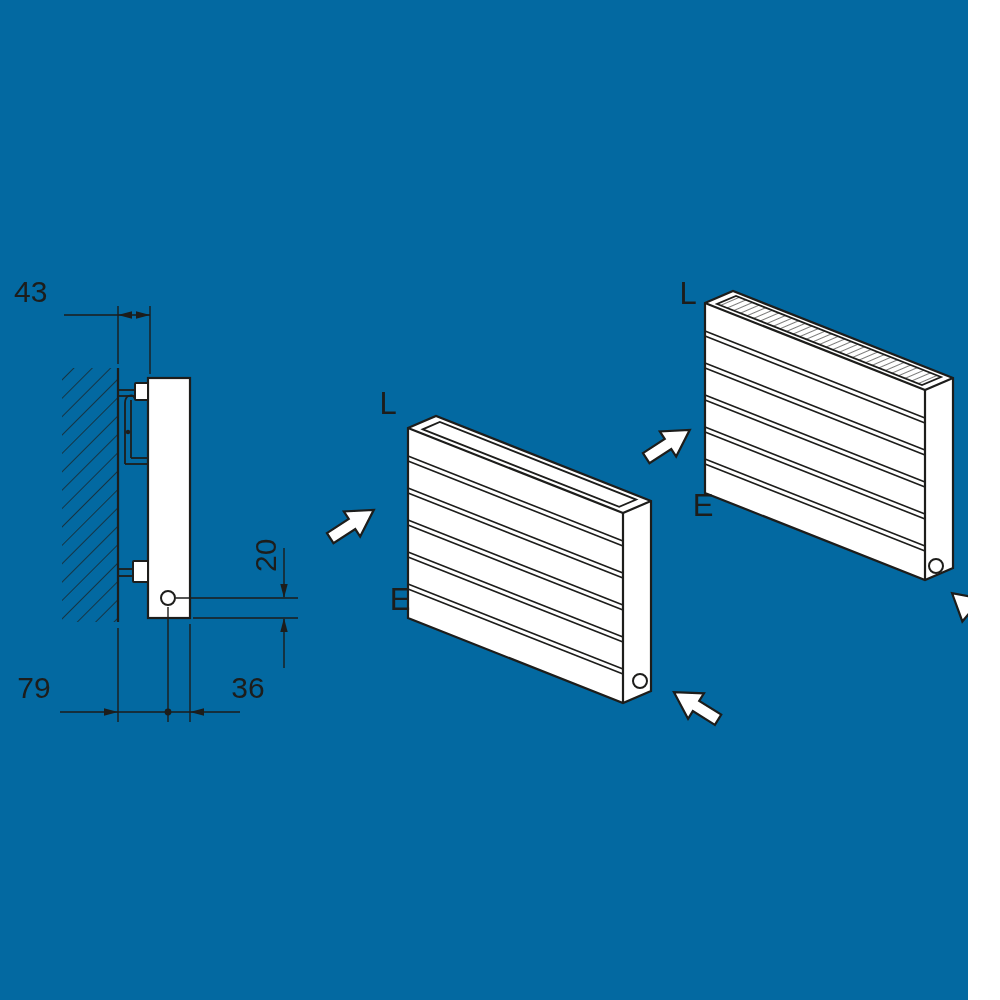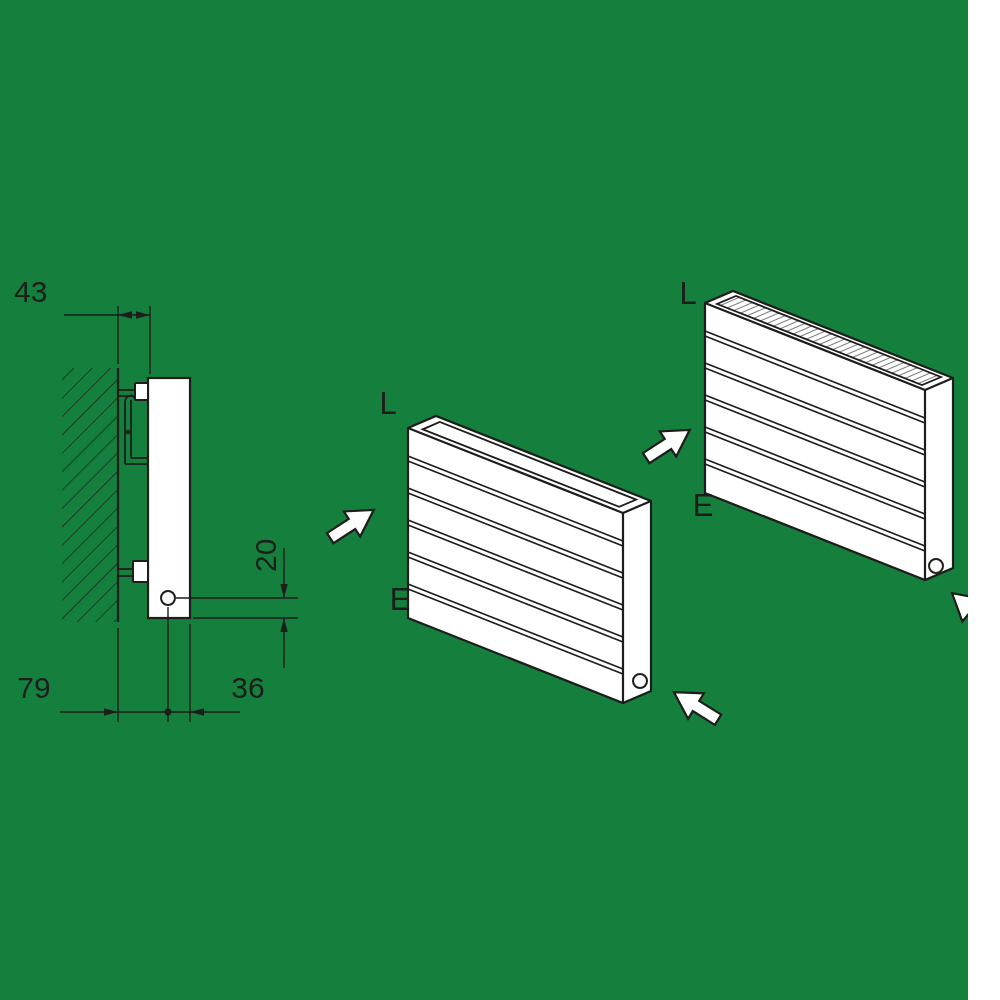--- a/index.html
+++ b/index.html
@@ -5,21 +5,21 @@
   html, body {
     margin: 0;
     padding: 0;
     background: #ffffff;
     font-family: "Liberation Sans", sans-serif;
   }
   .canvas {
     position: relative;
     width: 968px;
     height: 1000px;
-    background: #15803d;
+    background: #0369a1;
     overflow: hidden;
   }
   svg text {
     font-family: "Liberation Sans", sans-serif;
     font-size: 30px;
     fill: #1d1d1b;
   }
   svg .dimtext { font-size: 30px; }
   svg .porttext { font-size: 31px; }
 </style>

